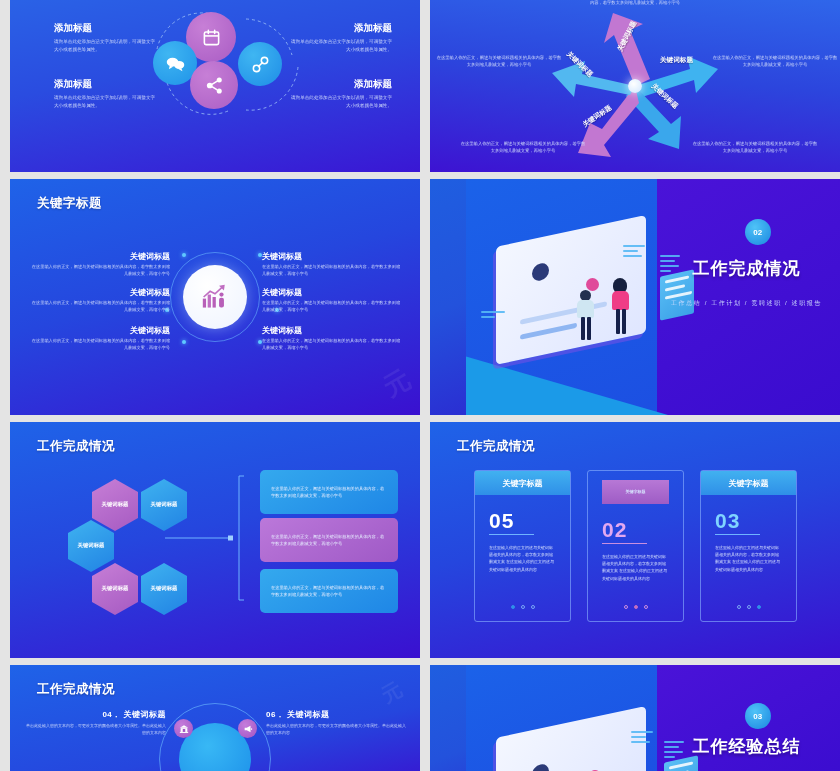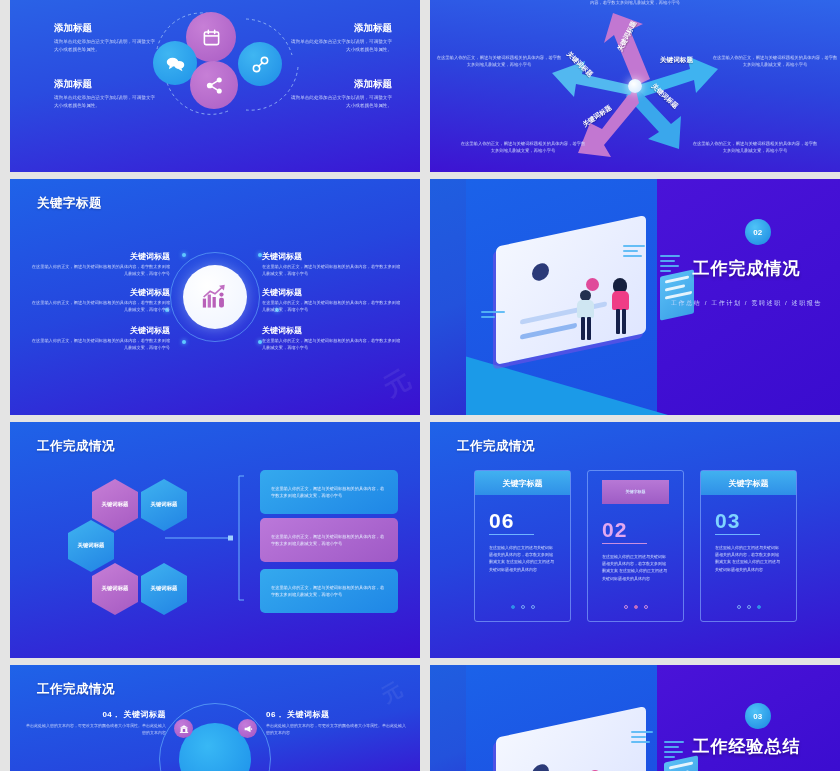--- a/index.html
+++ b/index.html
@@ -371,21 +371,21 @@
     <div class="tbox b" style="top:147px;">
       <span>在这里输入你的正文，阐述与关键词标题相关的具体内容，若字数太多则缩几删减文案，再缩小字号</span>
     </div>
   </div>
 
   <div class="slide s6">
     <div class="s-title">工作完成情况</div>
 
     <div class="card" style="left:44px;">
       <div class="hd b">关键字标题</div>
-      <div class="num" style="color:#ffffff;">06</div>
+      <div class="num" style="color:#ffffff;">05</div>
       <div class="rule" style="background:#6fb4ff;"></div>
       <div class="p">在这里输入你的正文阐述与关键词标题相关的具体内容，若字数太多则缩删减文案 在这里输入你的正文阐述与关键词标题相关的具体内容</div>
       <div class="dots">
         <i style="background:#2f8fe8;border-color:#2f8fe8;"></i>
         <i></i>
         <i></i>
       </div>
     </div>
 
     <div class="card" style="left:157px;">

